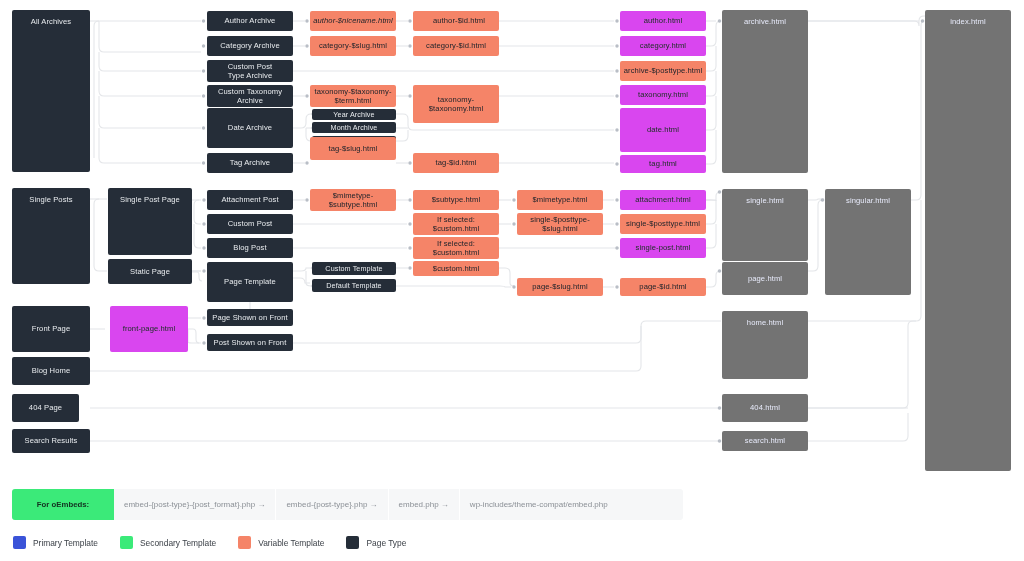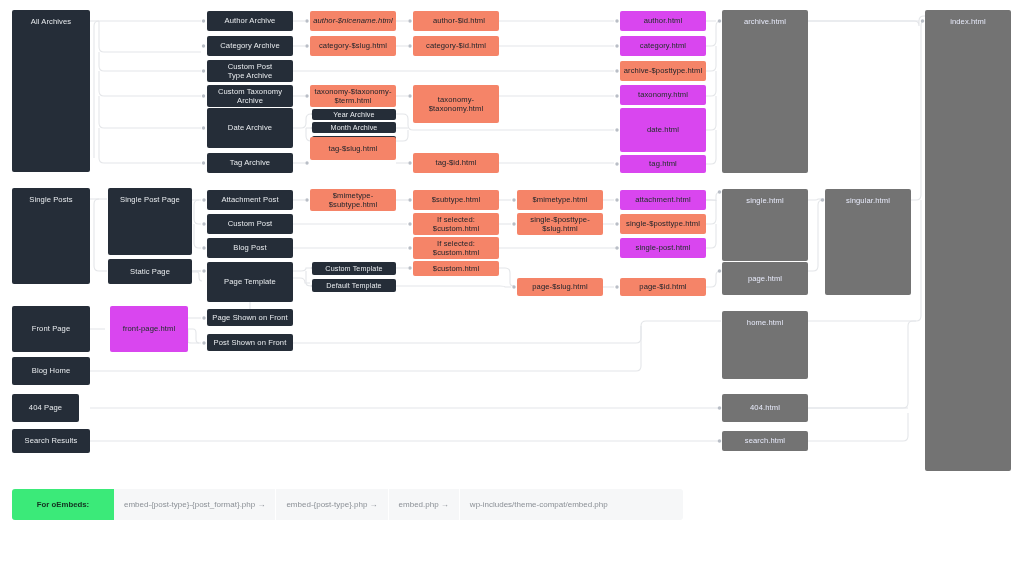--- a/index.html
+++ b/index.html
@@ -307,13 +307,31 @@
     </div>
 
   <div id="embed-bar">
     <div class="cell lead">For oEmbeds:</div>
     <div class="cell">embed-{post-type}-{post_format}.php →</div>
     <div class="cell">embed-{post-type}.php →</div>
     <div class="cell">embed.php →</div>
     <div class="cell">wp-includes/theme-compat/embed.php</div>
   </div>
 
+  <div id="legend">
+      <div class="item">
+        <span class="sw" style="background: rgb(58, 83, 216);"></span>
+        <span class="lbl">Primary Template</span>
+      </div>
+      <div class="item">
+        <span class="sw" style="background: rgb(59, 234, 121);"></span>
+        <span class="lbl">Secondary Template</span>
+      </div>
+      <div class="item">
+        <span class="sw" style="background: rgb(245, 132, 104);"></span>
+        <span class="lbl">Variable Template</span>
+      </div>
+      <div class="item">
+        <span class="sw" style="background: rgb(37, 45, 56);"></span>
+        <span class="lbl">Page Type</span>
+      </div>
+    </div>
 </div>
 
 </body></html>

